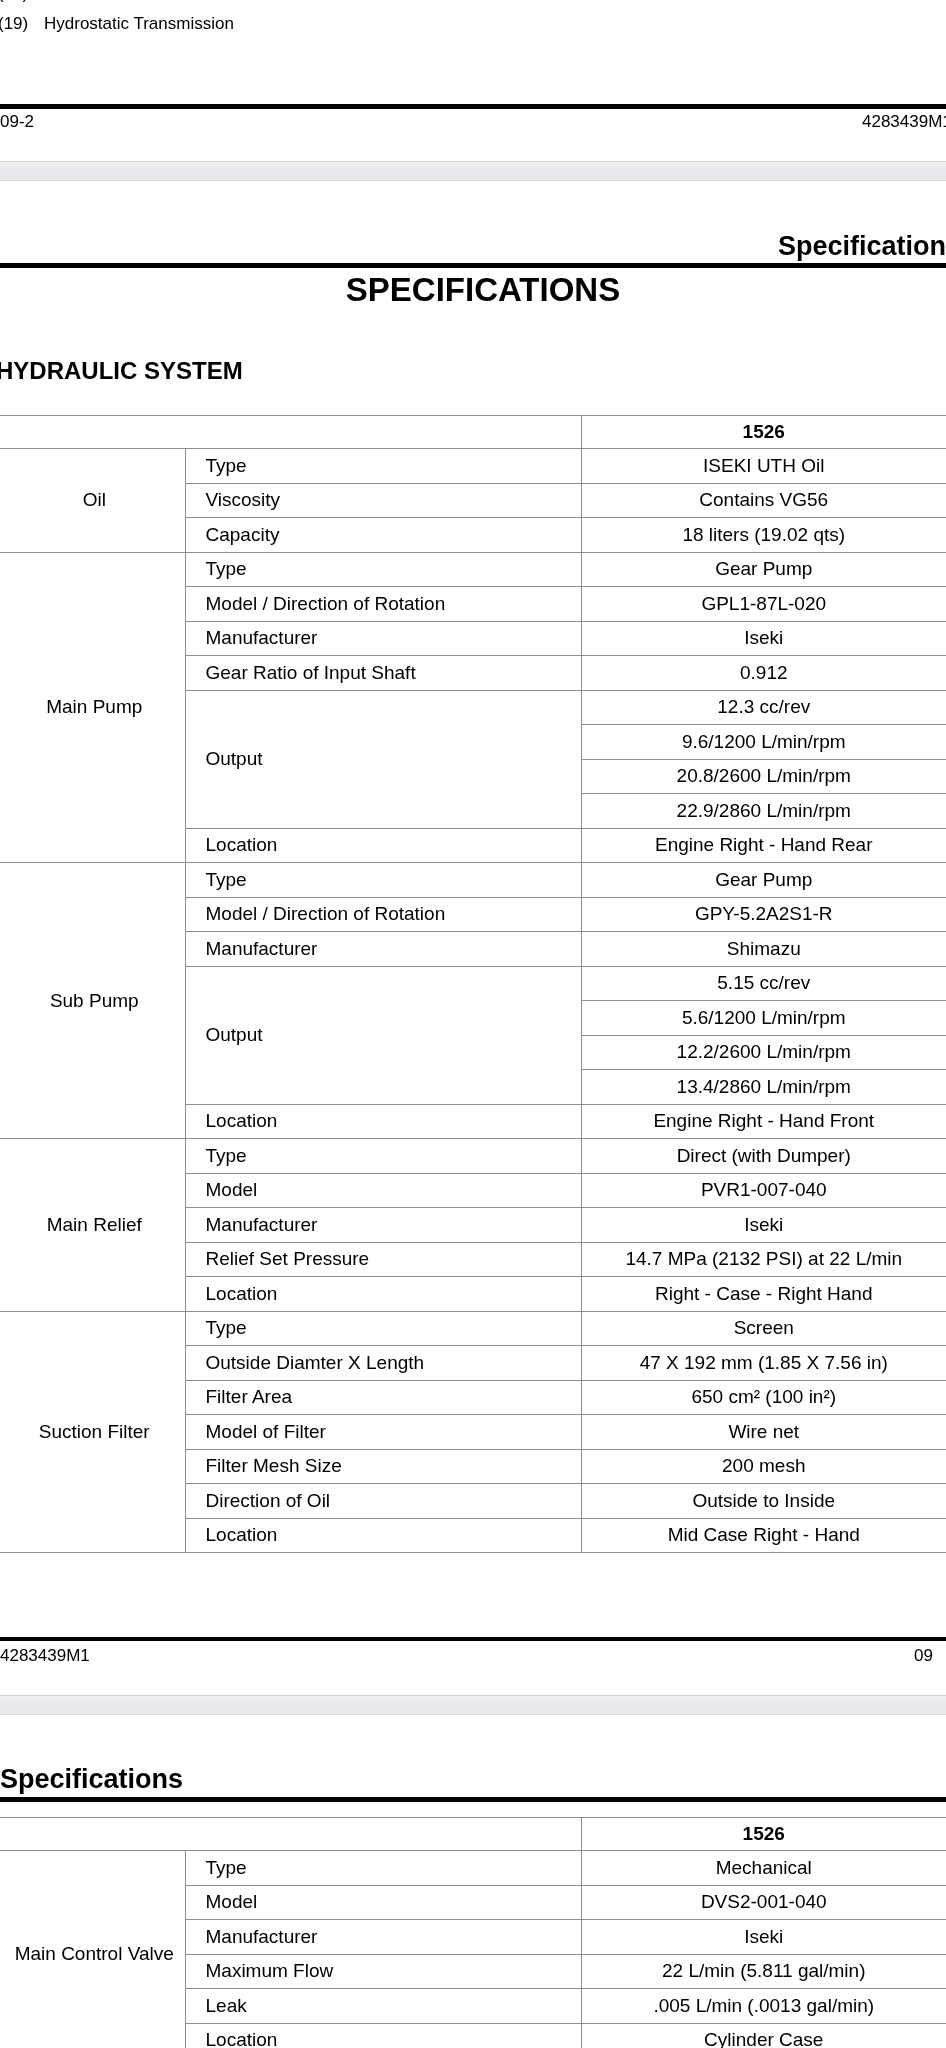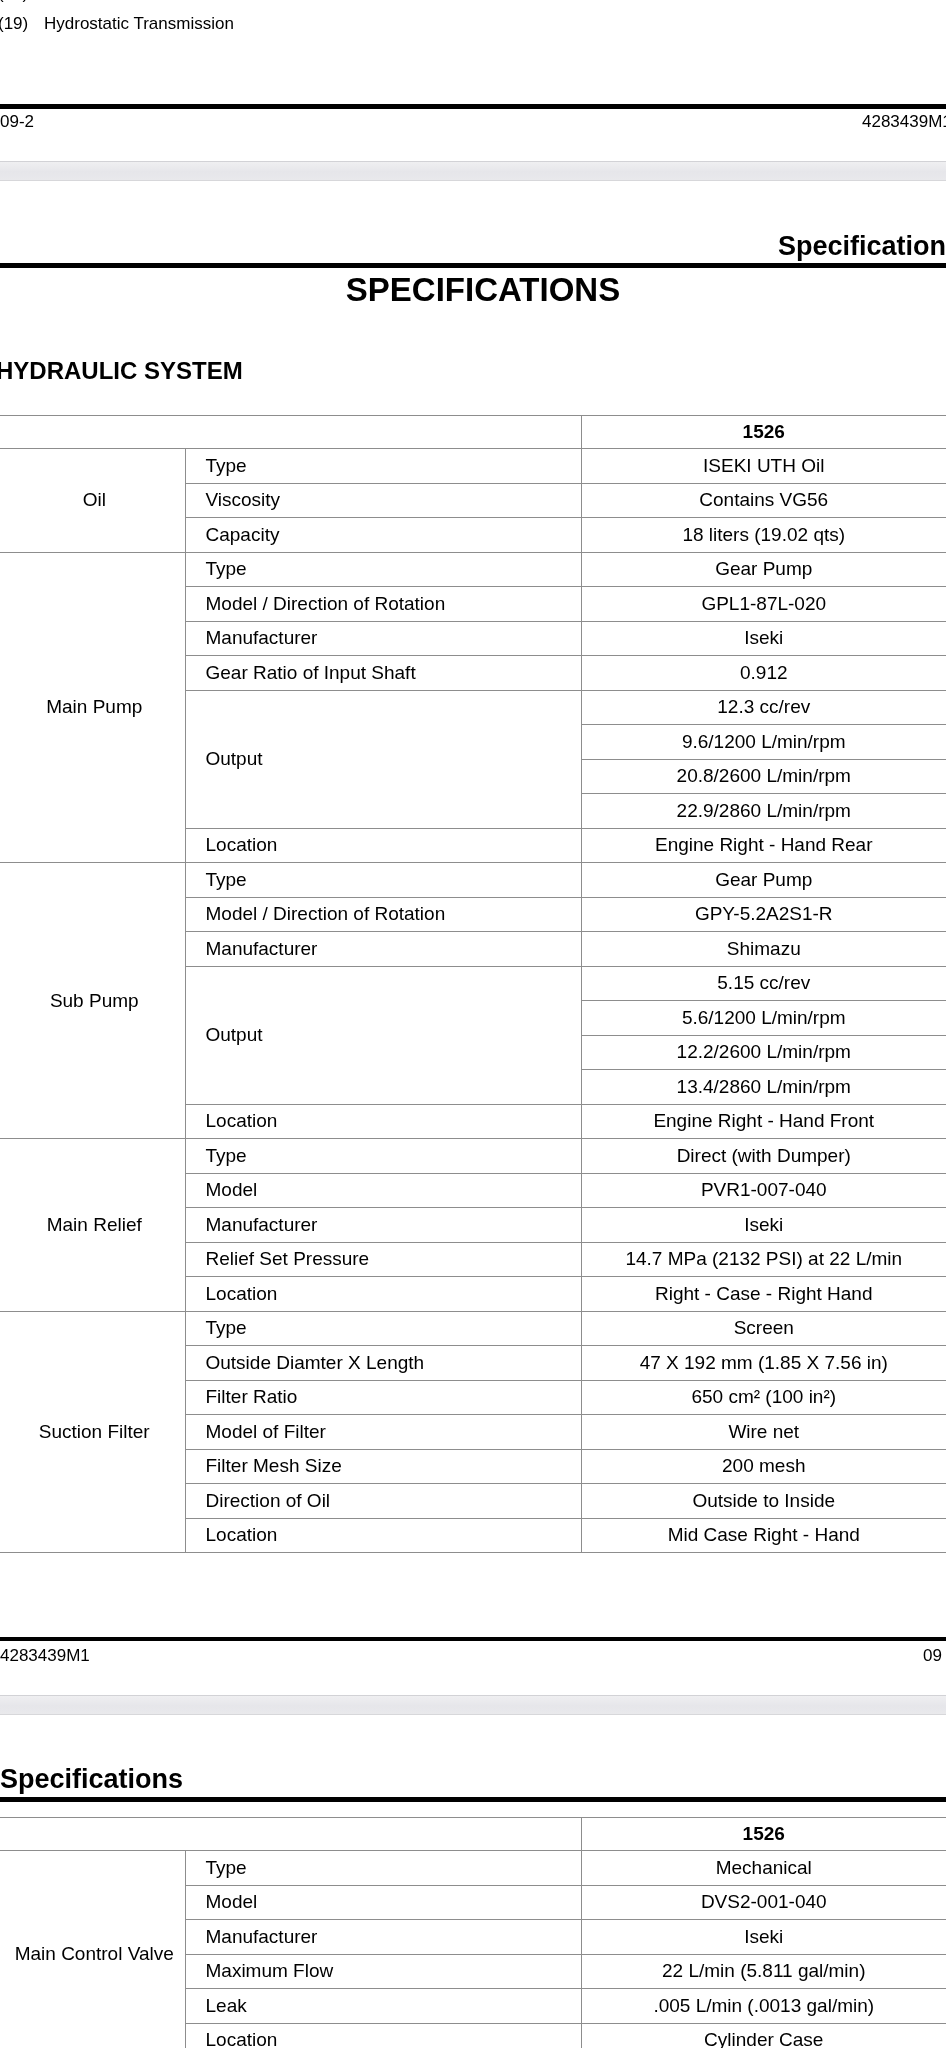--- a/index.html
+++ b/index.html
@@ -22,21 +22,21 @@
   .band{position:absolute;left:0;width:946px;height:18px;
     background:linear-gradient(180deg,#efeff1 0%,#e6e6ea 55%,#e9e9ec 100%);
     border-top:1px solid #d2d2d6;border-bottom:1px solid #d7d7da;}
   #band1{top:161px;}
   #band2{top:1695px;}
   
   .foot{position:absolute;font-size:17px;line-height:20px;white-space:nowrap;}
   #foot1-left{left:0;top:112px;}
   #foot1-right{left:862px;top:112px;}
   #foot2-left{left:0;top:1646px;}
-  #foot2-right{right:4px;top:1646px;}
+  #foot2-right{right:13px;top:1646px;}
   
   #running-head{position:absolute;left:778px;top:231px;font-size:27px;font-weight:bold;line-height:30px;white-space:nowrap;}
   #main-title{position:absolute;left:0;top:272px;width:966px;text-align:center;font-size:33px;font-weight:bold;line-height:36px;}
   #section-heading{position:absolute;left:-4px;top:357px;font-size:24px;font-weight:bold;line-height:27px;white-space:nowrap;}
   #page2-heading{position:absolute;left:0;top:1764px;font-size:27px;font-weight:bold;line-height:30px;white-space:nowrap;}
   
   table.spec{position:absolute;left:0;width:946px;border-collapse:collapse;table-layout:fixed;
     border-top:1px solid #8d8d8d;border-bottom:1px solid #8d8d8d;}
   #table1{top:415px;}
   #table2{top:1817px;}
@@ -182,21 +182,21 @@
       <tr>
         <td class="grp" rowspan="7">Suction Filter</td>
         <td class="prop" rowspan="1">Type</td>
         <td class="val">Screen</td>
       </tr>
       <tr>
         <td class="prop" rowspan="1">Outside Diamter X Length</td>
         <td class="val">47 X 192 mm (1.85 X 7.56 in)</td>
       </tr>
       <tr>
-        <td class="prop" rowspan="1">Filter Ratio</td>
+        <td class="prop" rowspan="1">Filter Area</td>
         <td class="val">650 cm² (100 in²)</td>
       </tr>
       <tr>
         <td class="prop" rowspan="1">Model of Filter</td>
         <td class="val">Wire net</td>
       </tr>
       <tr>
         <td class="prop" rowspan="1">Filter Mesh Size</td>
         <td class="val">200 mesh</td>
       </tr>

